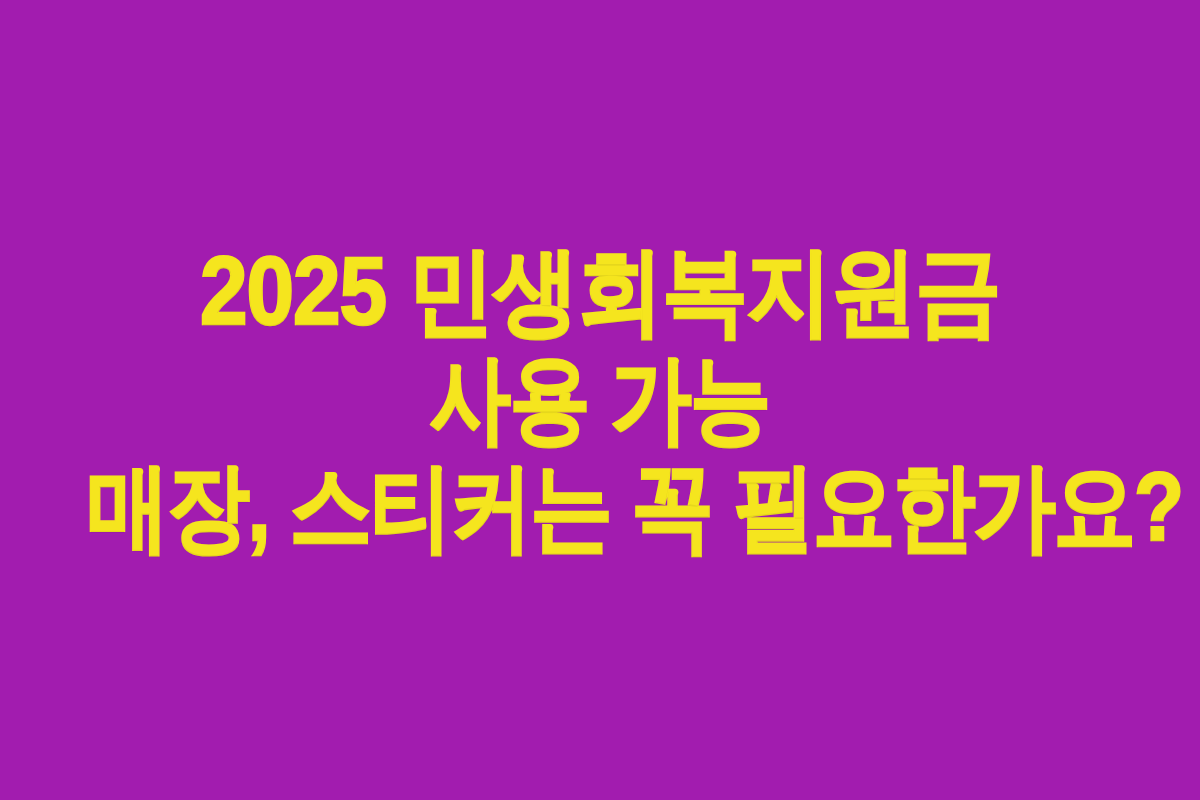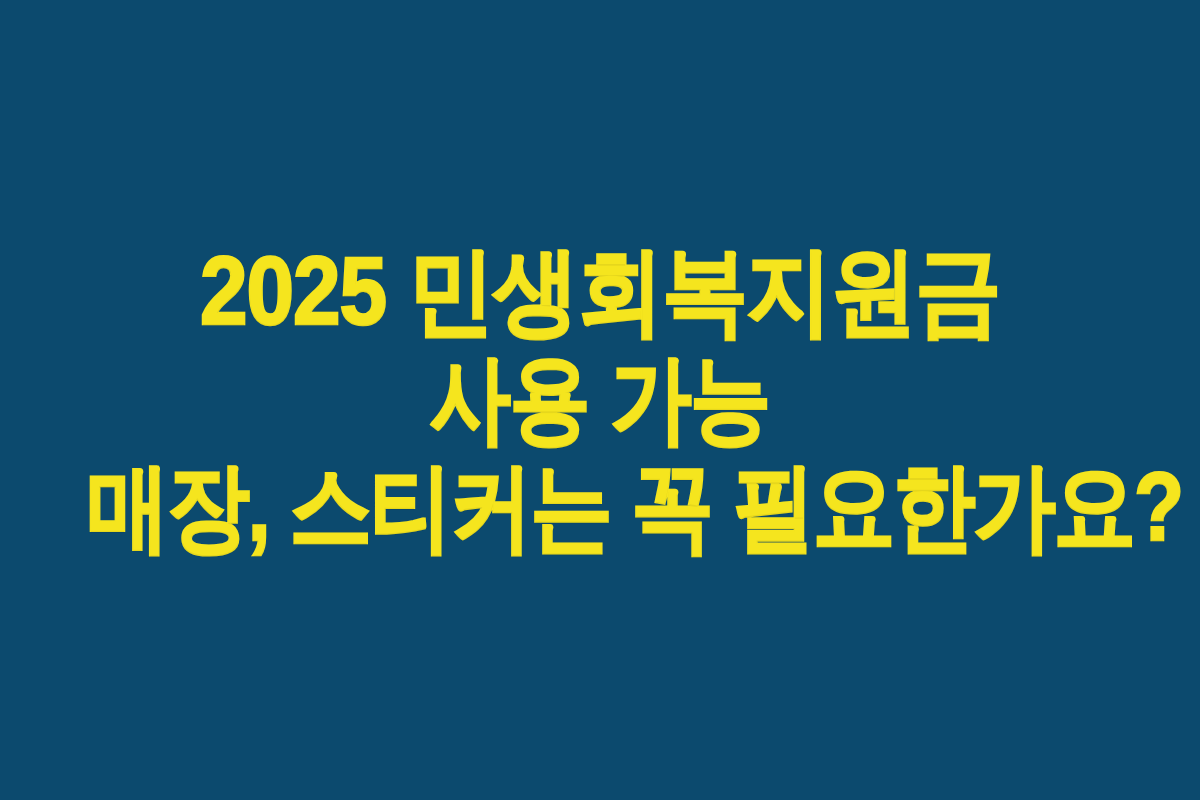--- a/index.html
+++ b/index.html
@@ -66,21 +66,21 @@
   #headline-line-3 {
     font-size: 96px;
     line-height: 104px;
     margin-top: 4px;
     letter-spacing: -0.022em;
   }
 </style>
 </head>
 <body>
 
-<div id="thumbnail-card" style="background-color: #0c4a6e;">
+<div id="thumbnail-card" style="background-color: #a21caf;">
 
   <div id="headline-block" style="color: rgb(245, 229, 30);">
 
     <span class="headline-line" id="headline-line-1" style="-webkit-text-stroke: 2.6px rgb(245, 229, 30); display: block; transform: scaleX(0.8905); transform-origin: center center;">2025 민생회복지원금</span>
 
     <span class="headline-line" id="headline-line-2" style="-webkit-text-stroke: 2.6px rgb(245, 229, 30); display: block; transform: scaleX(0.8397); transform-origin: center center;">사용 가능</span>
 
     <span class="headline-line" id="headline-line-3" style="-webkit-text-stroke: 2.6px rgb(245, 229, 30); display: block; transform: scaleX(0.8545); transform-origin: center center;">매장, 스티커는 꼭 필요한가요?</span>
 
   </div>

